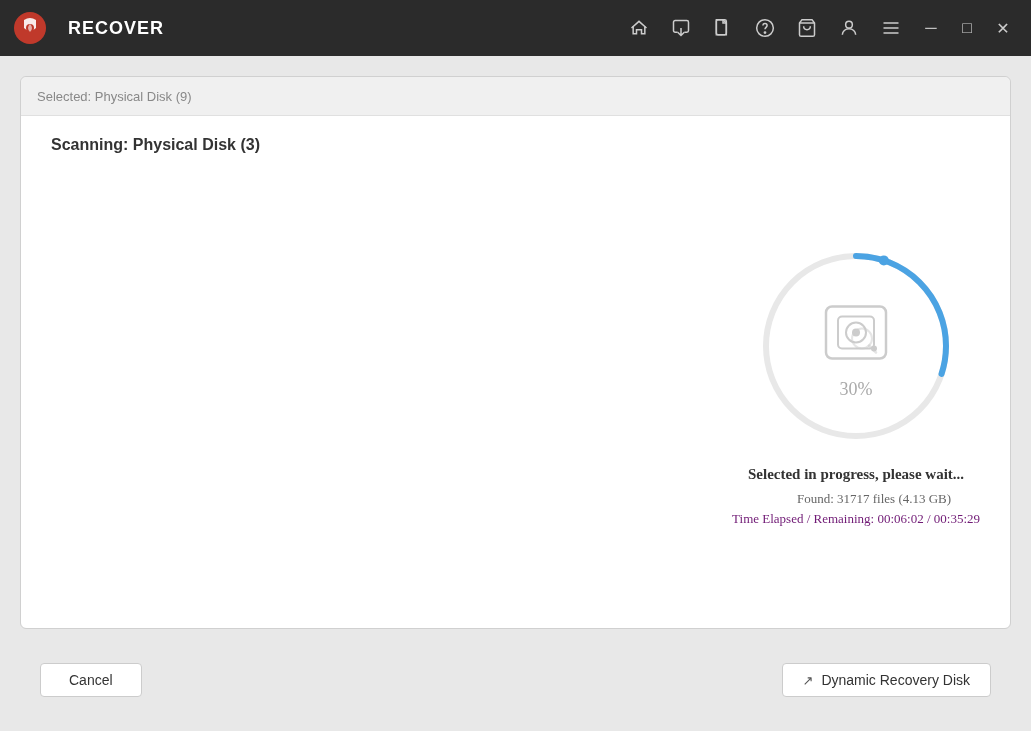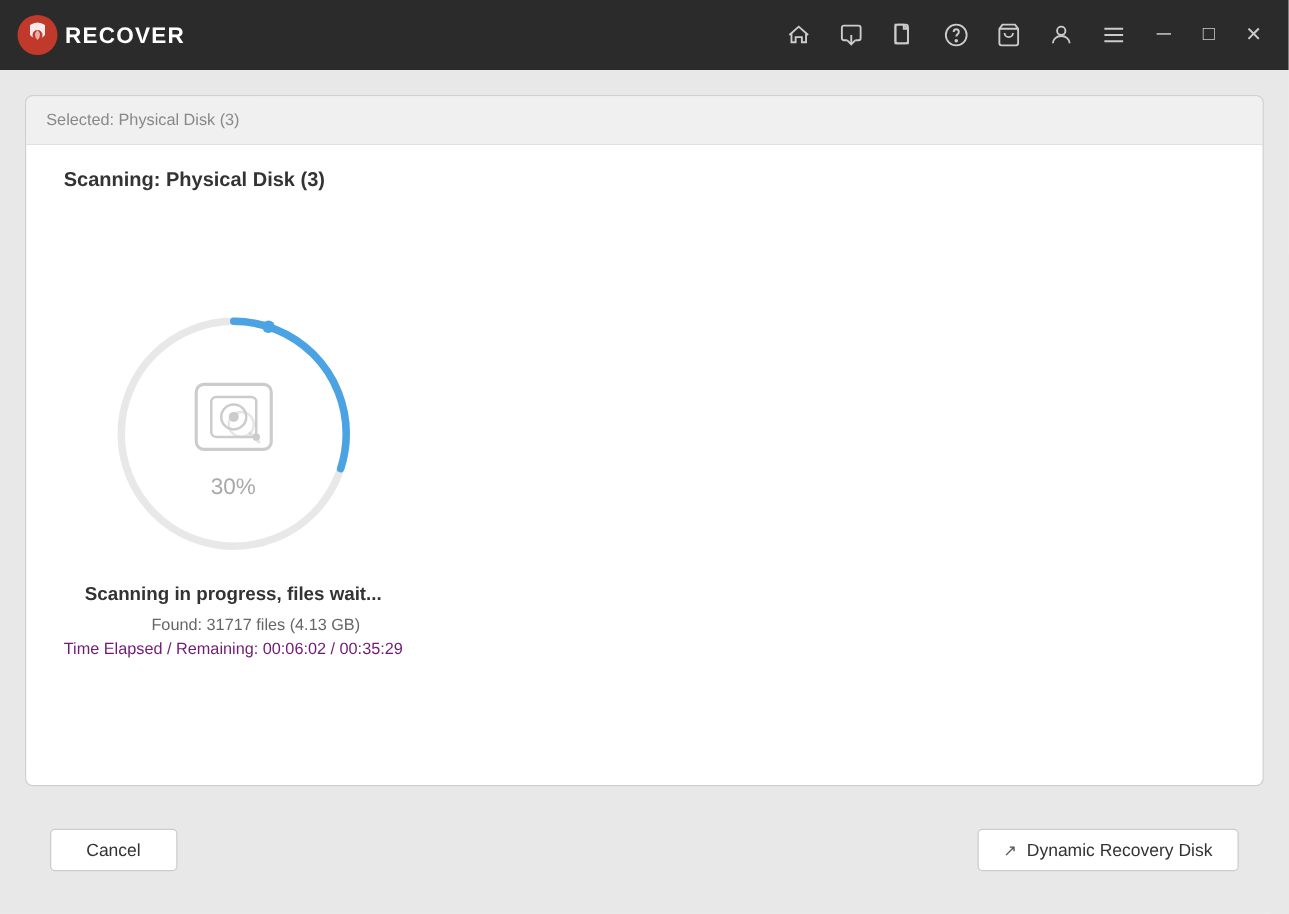--- a/index.html
+++ b/index.html
@@ -17,21 +17,21 @@
       height: 56px;
       background: #2b2b2b;
       display: flex;
       align-items: center;
       justify-content: space-between;
       padding: 0 12px;
     }
     .titlebar-left {
       display: flex;
       align-items: center;
-      gap: 4px;
+      gap: 20px;
     }
     .app-logo {
       width: 36px;
       height: 36px;
       display: flex;
       align-items: center;
       justify-content: center;
     }
     .app-logo svg {
       width: 36px;
@@ -106,39 +106,40 @@
     .panel-header-text {
       font-size: 13px;
       color: #888888;
     }
     .panel-body {
       flex: 1;
       background: #ffffff;
       border-radius: 0 0 6px 6px;
       display: flex;
       flex-direction: column;
-      align-items: flex-start;
+      align-items: flex-end;
       padding: 20px 30px;
     }
     .scanning-title {
       width: 100%;
       font-size: 16px;
       font-weight: 700;
       color: #333333;
       margin-bottom: 30px;
     }
 
     
     .progress-container {
       display: flex;
       flex-direction: column;
       align-items: center;
       flex: 1;
       justify-content: center;
       padding-bottom: 20px;
+      font-family: Liberation Serif, serif;
     }
     .circle-wrapper {
       position: relative;
       width: 200px;
       height: 200px;
       margin-bottom: 20px;
     }
     .circle-svg {
       width: 200px;
       height: 200px;
@@ -301,21 +302,21 @@
       <div class="win-btn">─</div>
       <div class="win-btn">□</div>
       <div class="win-btn close">✕</div>
     </div>
   </div>
 </div>
 
 <div class="main-content">
   <div class="panel">
     <div class="panel-header">
-      <span class="panel-header-text">Selected: Physical Disk (3)</span>
+      <span class="panel-header-text">Selected: Physical Disk (9)</span>
     </div>
     <div class="panel-body">
       <div class="scanning-title">Scanning: Physical Disk (3)</div>
 
       <div class="progress-container">
 
         <div class="circle-wrapper">
           <svg class="circle-svg" viewBox="0 0 200 200">
 
             <circle class="circle-bg" cx="100" cy="100" r="90"></circle>
@@ -333,21 +334,21 @@
               <circle cx="40" cy="40" r="4" fill="#cccccc"></circle>
               <circle cx="58" cy="56" r="3" fill="#cccccc"></circle>
 
               <circle cx="46" cy="46" r="10" fill="none" stroke="#cccccc" stroke-width="2" opacity="0.5"></circle>
               <line x1="53" y1="53" x2="60" y2="60" stroke="#cccccc" stroke-width="2.5" stroke-linecap="round" opacity="0.5"></line>
             </svg>
             <span class="progress-percent">30%</span>
           </div>
         </div>
 
-        <div class="status-text">Scanning in progress, files wait...</div>
+        <div class="status-text">Selected in progress, please wait...</div>
         <div class="found-text">Found: 31717 files (4.13 GB)</div>
         <div class="time-text">Time Elapsed / Remaining:  00:06:02 / 00:35:29</div>
       </div>
     </div>
   </div>
 
   <div class="bottom-bar">
     <button class="btn-cancel">Cancel</button>
     <button class="btn-dynamic">
       <span style="font-size:13px;color:#555;">↗</span>

